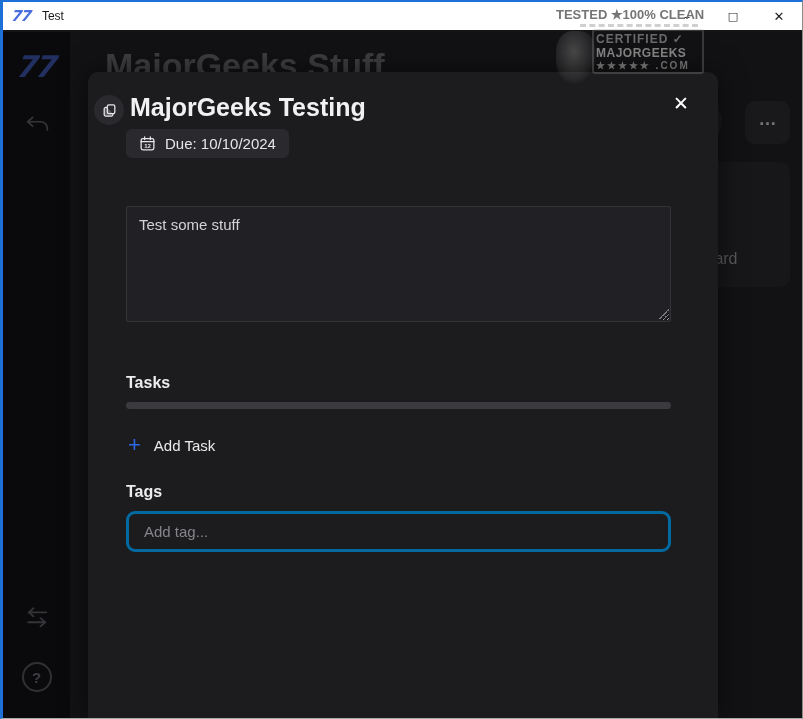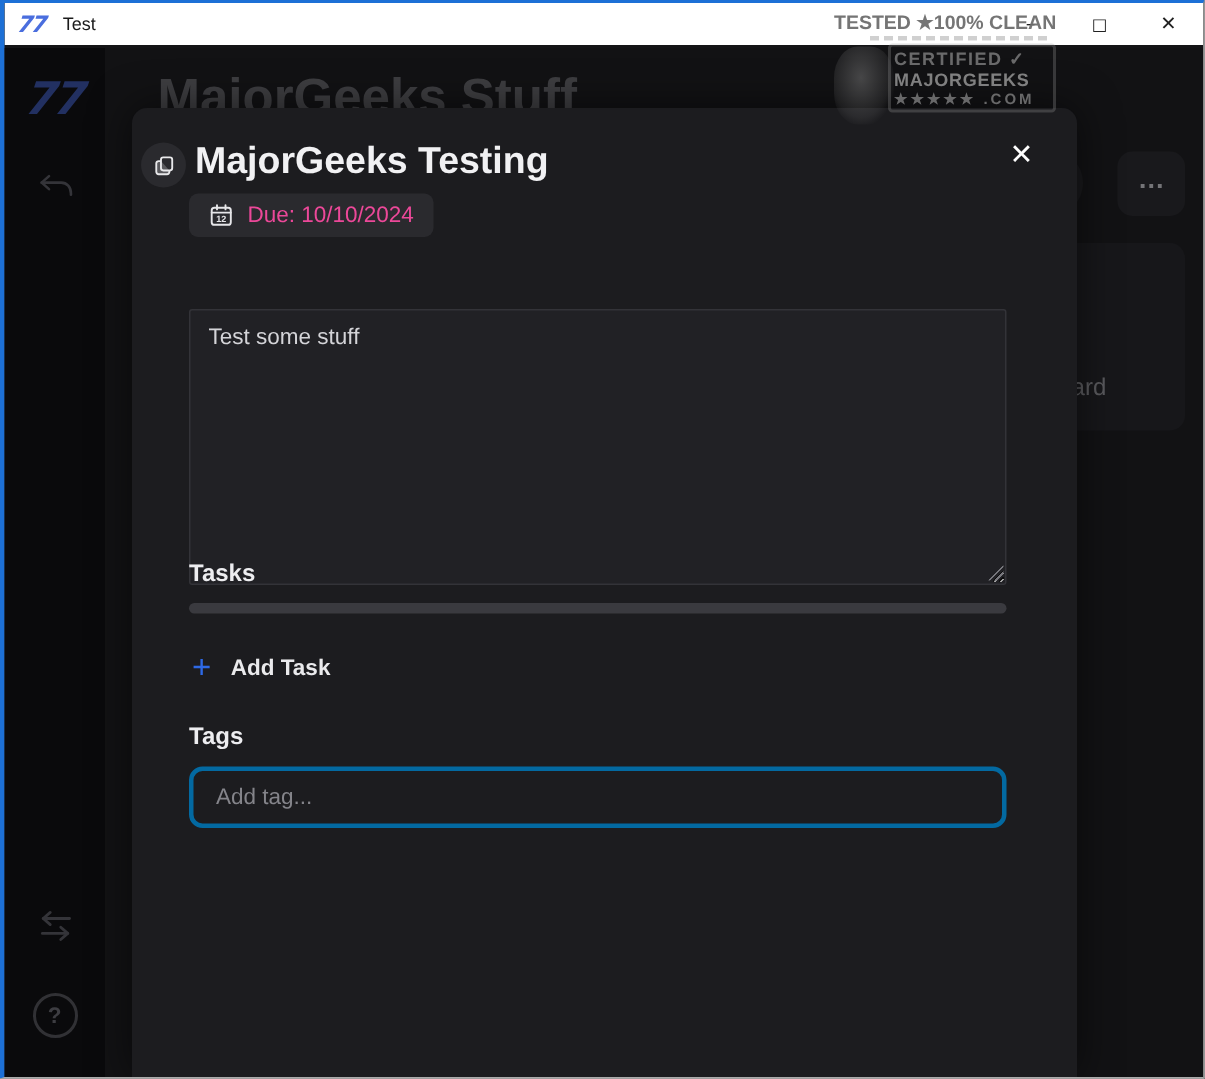--- a/index.html
+++ b/index.html
@@ -69,41 +69,41 @@
     background: transparent; border: none; color: #ffffff; font-size: 19px;
     display: flex; align-items: center; justify-content: center; }
   .card-type-icon { position: absolute; left: 6px; top: 23px; width: 30px; height: 30px;
     border-radius: 50%; background: #2a2a2e; display: flex; align-items: center;
     justify-content: center; }
   .modal-title { position: absolute; left: 42px; top: 21px; font-size: 25px;
     font-weight: 700; color: #f1f1f3; white-space: nowrap; }
   .due-badge { position: absolute; left: 38px; top: 57px; height: 29px;
     display: inline-flex; align-items: center; gap: 9px; padding: 0 13px;
     background: #2a2a2e; border-radius: 6px; border: none; }
-  .due-text { font-size: 15px; color: #ec4899; white-space: nowrap; }
+  .due-text { font-size: 15px; color: #e5e5e5; white-space: nowrap; }
   .section-label { position: absolute; left: 38px; font-size: 16px; font-weight: 700;
     color: #ededf0; }
   .lbl-desc { top: 106px; }
-  .desc-wrap { position: absolute; left: 38px; top: 134px; width: 545px; height: 184px; }
+  .desc-wrap { position: absolute; left: 38px; top: 134px; width: 545px; height: 116px; }
   .desc-area { width: 100%; height: 100%; background: #212125;
     border: 1px solid #333338; border-radius: 2px; color: #d4d4d8; font-size: 15px;
     padding: 9px 12px; resize: vertical; font-family: "Liberation Sans", sans-serif;
     outline: none; }
   .resize-corner { position: absolute; right: 2px; bottom: 3px; width: 10px; height: 10px;
     pointer-events: none;
     background: linear-gradient(135deg, transparent 48%, #77777d 48%, #77777d 55%,
       transparent 55%, transparent 70%, #77777d 70%, #77777d 77%, transparent 77%); }
   .lbl-tasks { top: 302px; text-align: center; }
   .progress-track { position: absolute; left: 38px; top: 330px; width: 545px;
     height: 7px; border-radius: 4px; background: #3a3a3f; overflow: hidden; }
   .progress-fill { height: 100%; width: 0%; background: #2e69e5; border-radius: 4px; }
   .add-task-btn { position: absolute; left: 40px; top: 362px; display: flex;
     align-items: center; gap: 13px; background: transparent; border: none; }
   .add-task-plus { color: #2e69e5; font-size: 22px; font-weight: 400; line-height: 1; }
-  .add-task-label { color: #eaeaec; font-size: 15px; font-weight: 700; }
+  .add-task-label { color: #eaeaec; font-size: 15px; font-weight: 400; }
   .lbl-tags { top: 411px; }
   .tag-input { position: absolute; left: 38px; top: 439px; width: 545px; height: 41px;
     background: transparent; border: 3px solid #0369a1; border-radius: 9px;
     color: #d4d4d8; font-size: 15px; padding: 0 15px;
     font-family: "Liberation Sans", sans-serif; outline: none; }
   .tag-input::placeholder { color: #84848a; }
 
   
   .watermark { position: absolute; left: 553px; top: 5px; width: 148px; height: 80px;
     z-index: 50; pointer-events: none; font-family: Liberation Sans, sans-serif;

